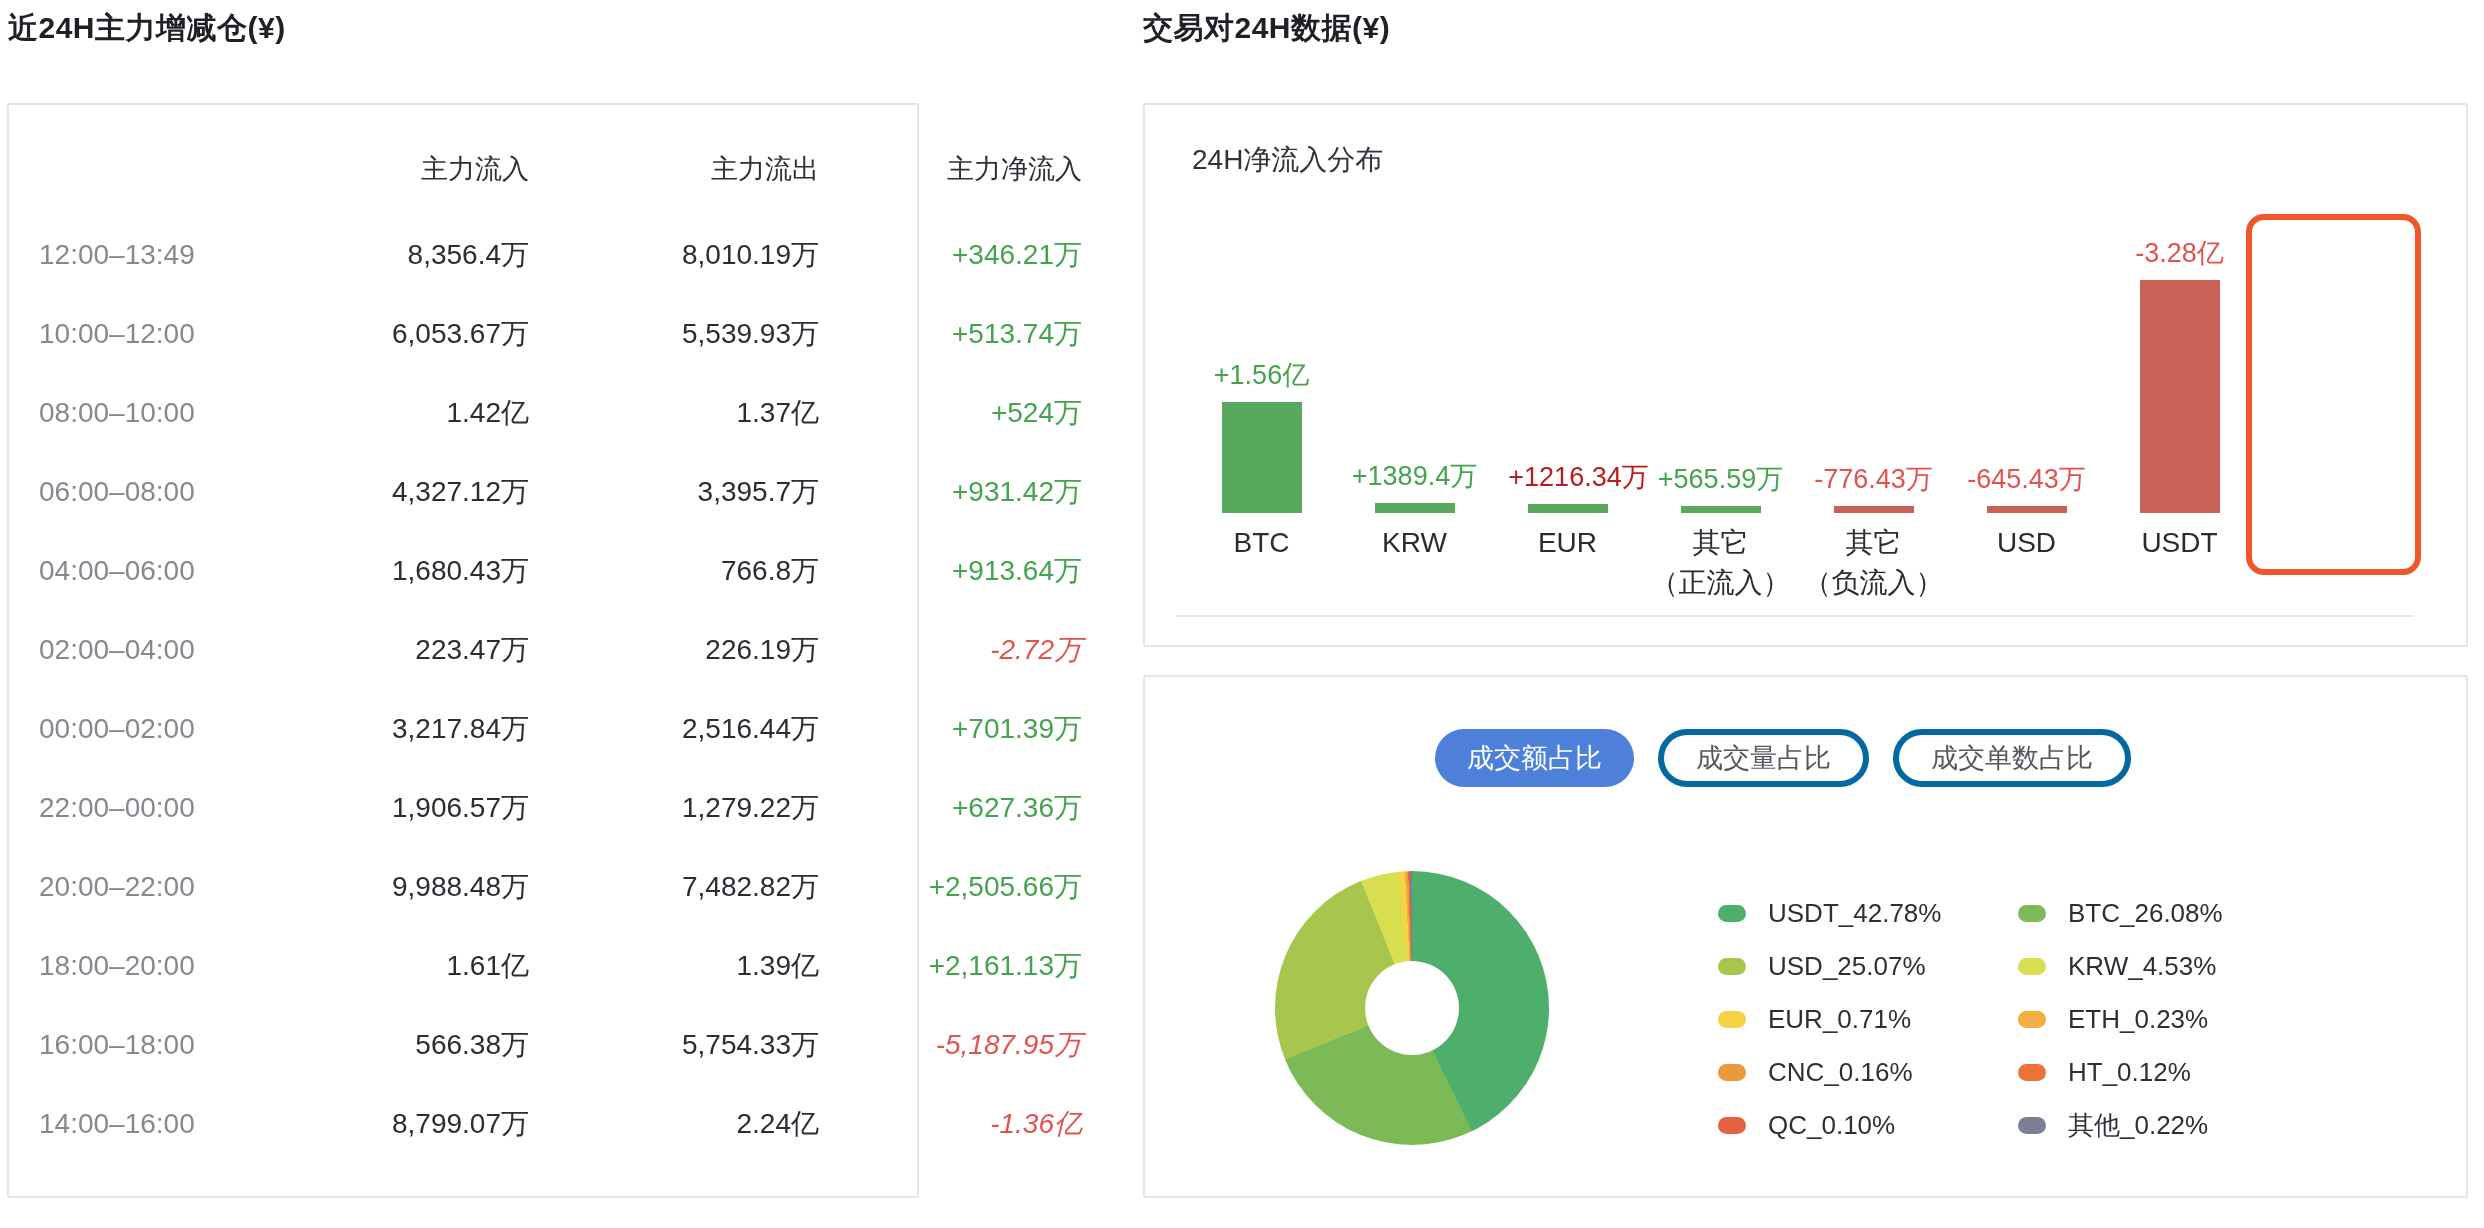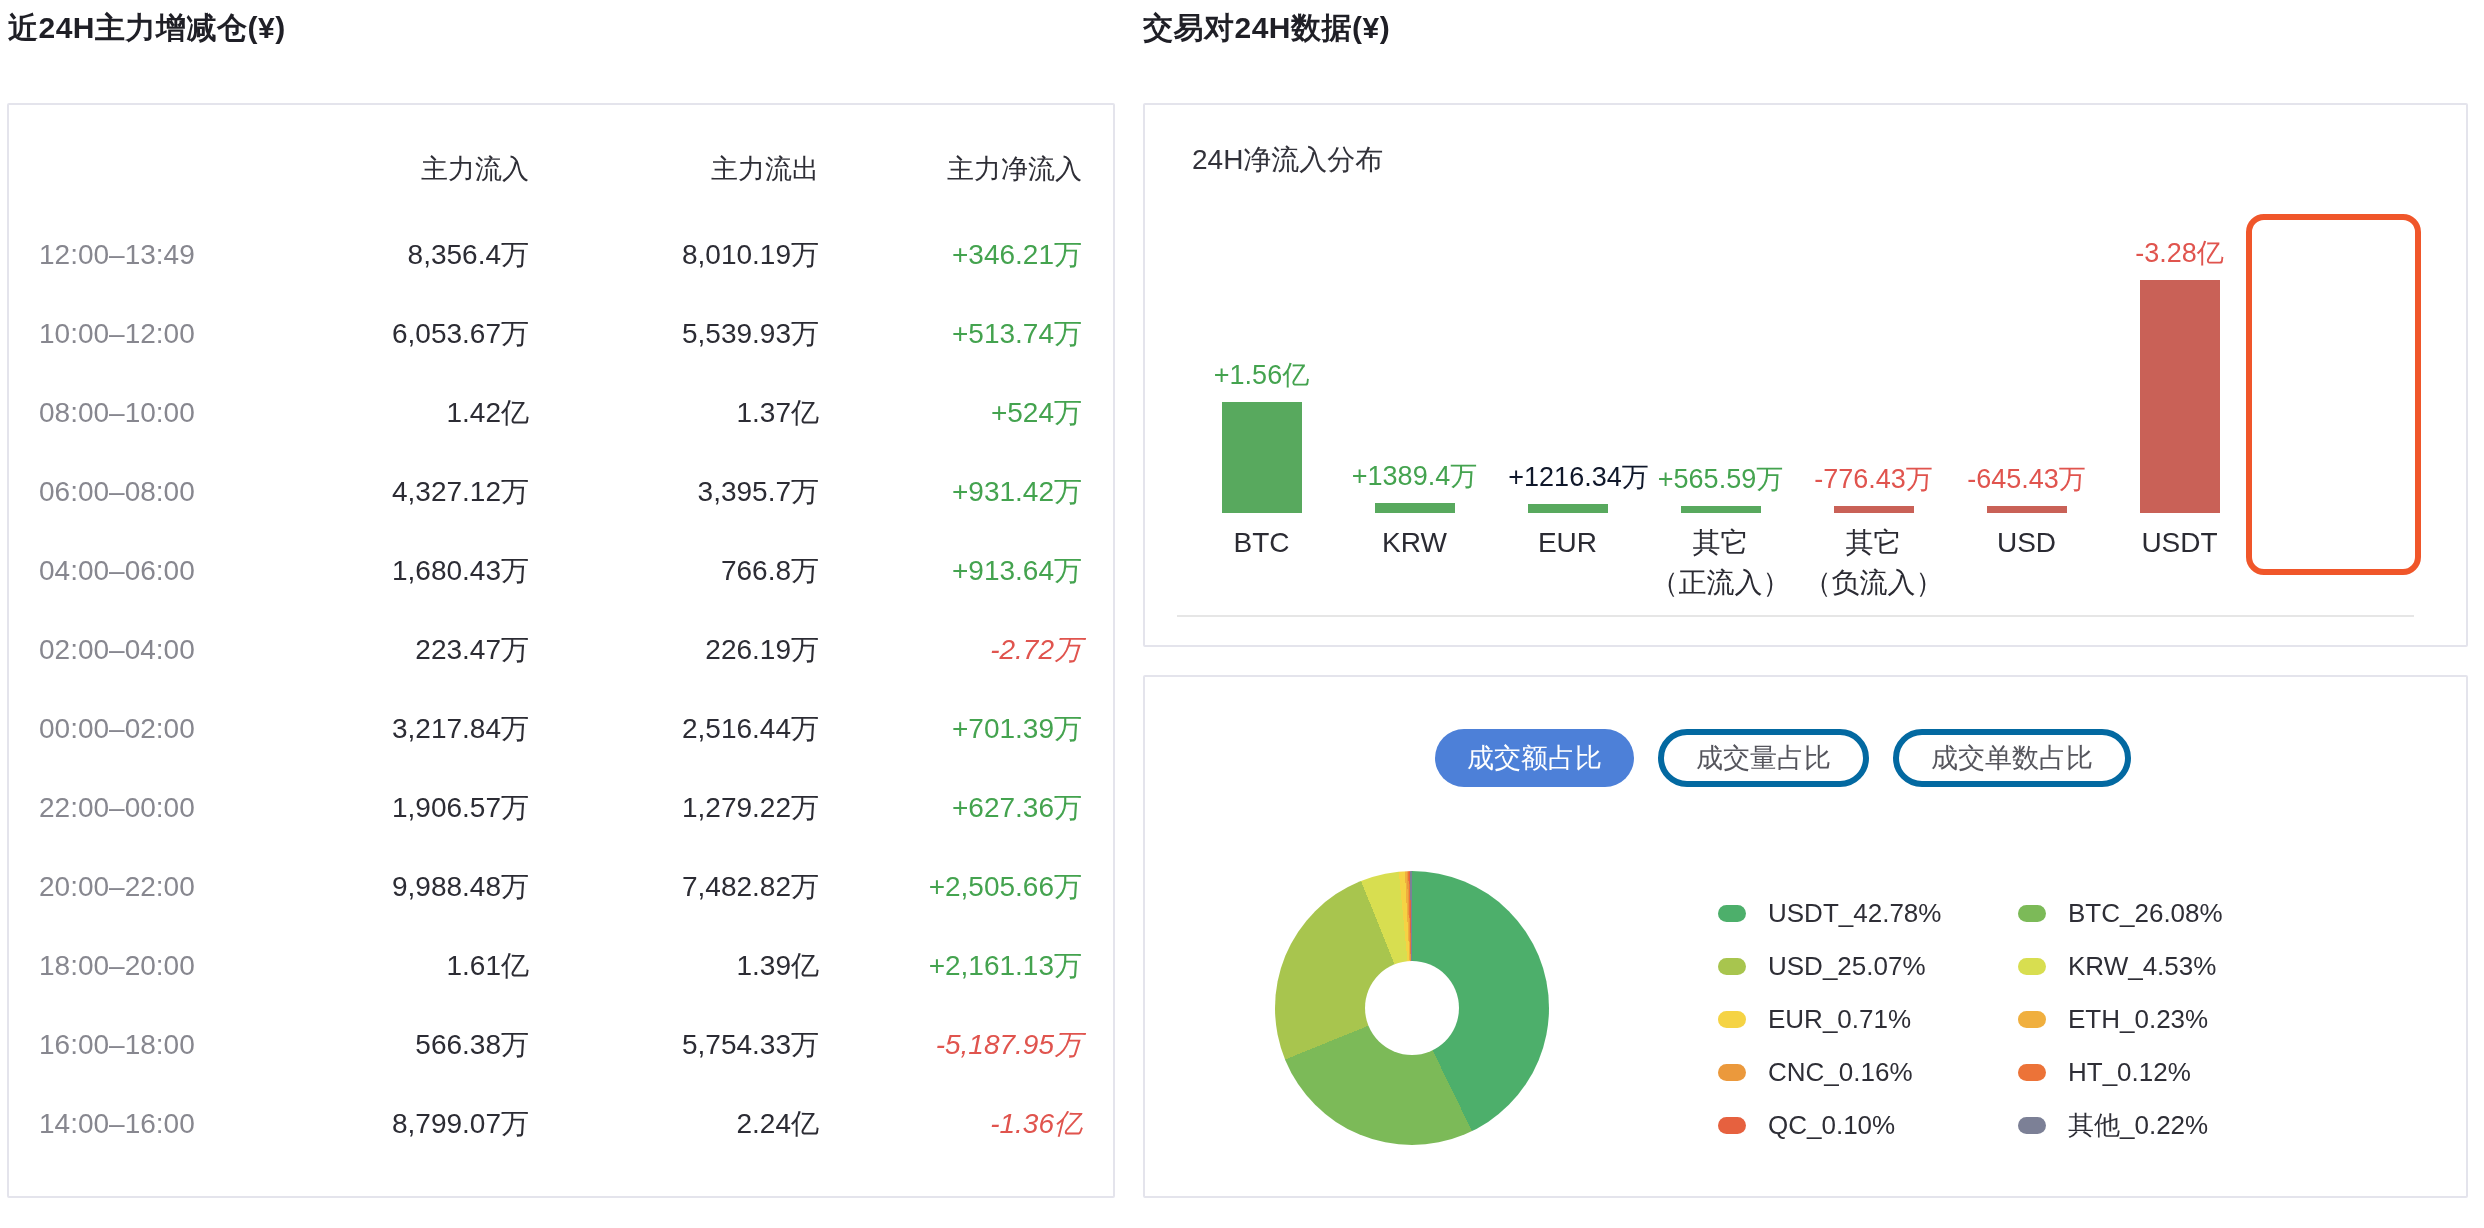--- a/index.html
+++ b/index.html
@@ -5,21 +5,21 @@
   html,body{margin:0;padding:0;}
   body{
     width:2484px;height:1228px;position:relative;background:#ffffff;
     font-family:"Liberation Sans","DejaVu Sans",sans-serif;
     -webkit-font-smoothing:antialiased;overflow:hidden;
   }
   .section-title{position:absolute;top:8px;font-size:30px;font-weight:bold;color:#1f1f26;letter-spacing:.5px;}
   #left-title{left:8px;}
   #right-title{left:1143px;}
   .card{position:absolute;background:#fff;border:2px solid #e4e4ec;border-radius:2px;box-sizing:border-box;}
-  #left-card{left:7px;top:103px;width:1108px;height:1095px;}
+  #left-card{left:7px;top:103px;width:912px;height:1095px;}
   #bar-card{left:1143px;top:103px;width:1325px;height:544px;}
   #pie-card{left:1143px;top:675px;width:1325px;height:523px;text-align:center;}
 
   
   .tbl{padding:0 30px;}
   .thead,.trow{display:grid;grid-template-columns:210px 280px 290px 263px;align-items:center;}
   .thead{margin-top:44px;height:40px;font-size:27px;color:#2e2e36;font-weight:500;}
   .thead .h{text-align:right;}
   .tbody{margin-top:26px;}
   .trow{height:79px;font-size:28px;}
@@ -155,21 +155,21 @@
         <div class="bar-val" style="color: rgb(68, 163, 79);">+1.56亿</div>
         <div class="bar up" style="height: 111px;"></div>
         <div class="xlab">BTC</div>
       </div>
       <div class="slot">
         <div class="bar-val" style="color: rgb(68, 163, 79);">+1389.4万</div>
         <div class="bar up" style="height: 10px;"></div>
         <div class="xlab">KRW</div>
       </div>
       <div class="slot">
-        <div class="bar-val" style="color: #0f172a; margin-left: 22px;">+1216.34万</div>
+        <div class="bar-val" style="color: #b91c1c; margin-left: 22px;">+1216.34万</div>
         <div class="bar up" style="height: 9px;"></div>
         <div class="xlab">EUR</div>
       </div>
       <div class="slot">
         <div class="bar-val" style="color: rgb(68, 163, 79);">+565.59万</div>
         <div class="bar up" style="height: 7px;"></div>
         <div class="xlab">其它<div>（正流入）</div></div>
       </div>
       <div class="slot">
         <div class="bar-val" style="color: rgb(224, 84, 78);">-776.43万</div>

